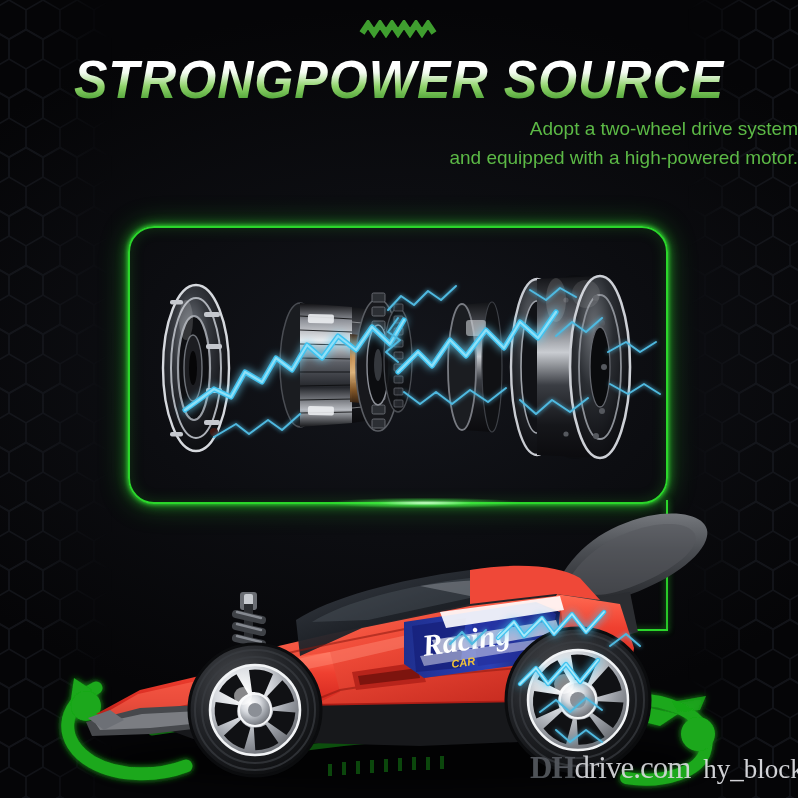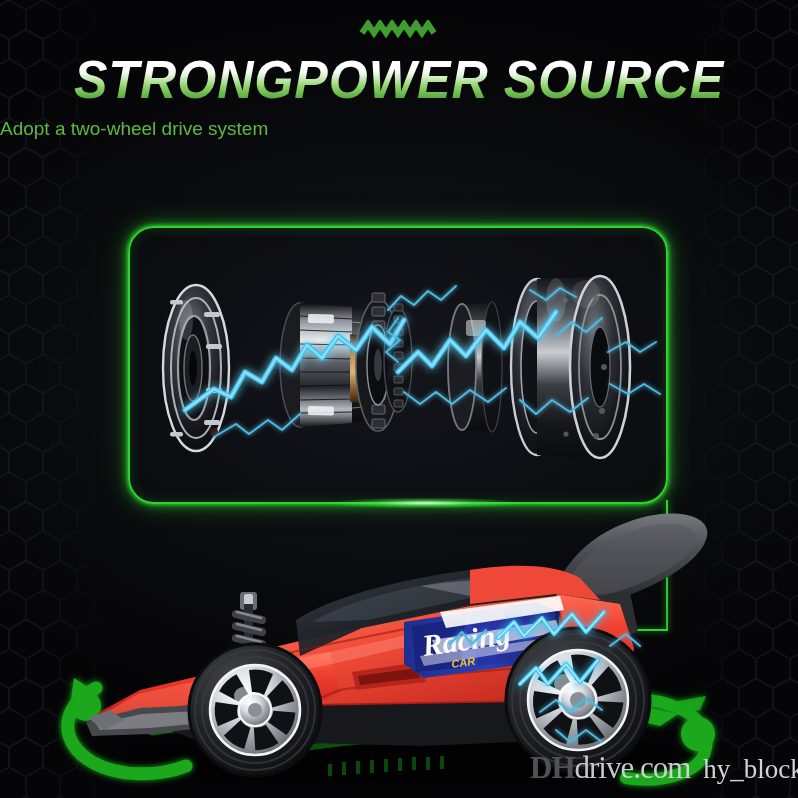--- a/index.html
+++ b/index.html
@@ -46,21 +46,21 @@
         #8fd36a 62%, #4a9e33 86%, #2f7a1f 100%);
     -webkit-background-clip:text; background-clip:text;
     color:transparent; -webkit-text-fill-color:transparent;
     white-space:nowrap;
   }
   .headline .gap { display:inline-block; width:16px; }
 
   
   .subcopy {
     position:absolute; left:0; right:0; top:114px;
-    text-align:left; color:#5cb946;
+    text-align:right; color:#5cb946;
     font-size:19px; line-height:29px; font-weight:400;
   }
   .subcopy div { white-space:nowrap; }
 
   
   .neon-frame {
     position:absolute; left:128px; top:226px; width:540px; height:278px;
     border:2px solid #2bd62b; border-radius:26px;
     box-shadow:
       0 0 4px #35e035, 0 0 12px rgba(45,210,45,.75),
@@ -135,20 +135,21 @@
       <path d="M3 13 L9 4 L15 13 L21 4 L27 13 L33 4 L39 13 L45 4 L51 13 L57 4 L63 13 L69 4 L75 13" fill="none" stroke="#3f9e2f" stroke-width="6" stroke-linejoin="miter" stroke-linecap="butt"></path>
     </svg>
   </div>
 
   <div class="headline">
     <span>STRONG</span><span>POWER</span><span class="gap"></span><span>SOURCE</span>
   </div>
 
   <div class="subcopy">
     <div>Adopt a two-wheel drive system</div>
+    <div>and equipped with a high-powered motor.</div>
   </div>
 
   <svg class="art" viewBox="0 0 798 798">
     <defs>
       <linearGradient id="metalH" x1="0" y1="0" x2="0" y2="1">
         <stop offset="0%" stop-color="#0d0d10"></stop>
         <stop offset="14%" stop-color="#8f9299"></stop>
         <stop offset="30%" stop-color="#e9ebee"></stop>
         <stop offset="48%" stop-color="#5c5f66"></stop>
         <stop offset="68%" stop-color="#24262b"></stop>

